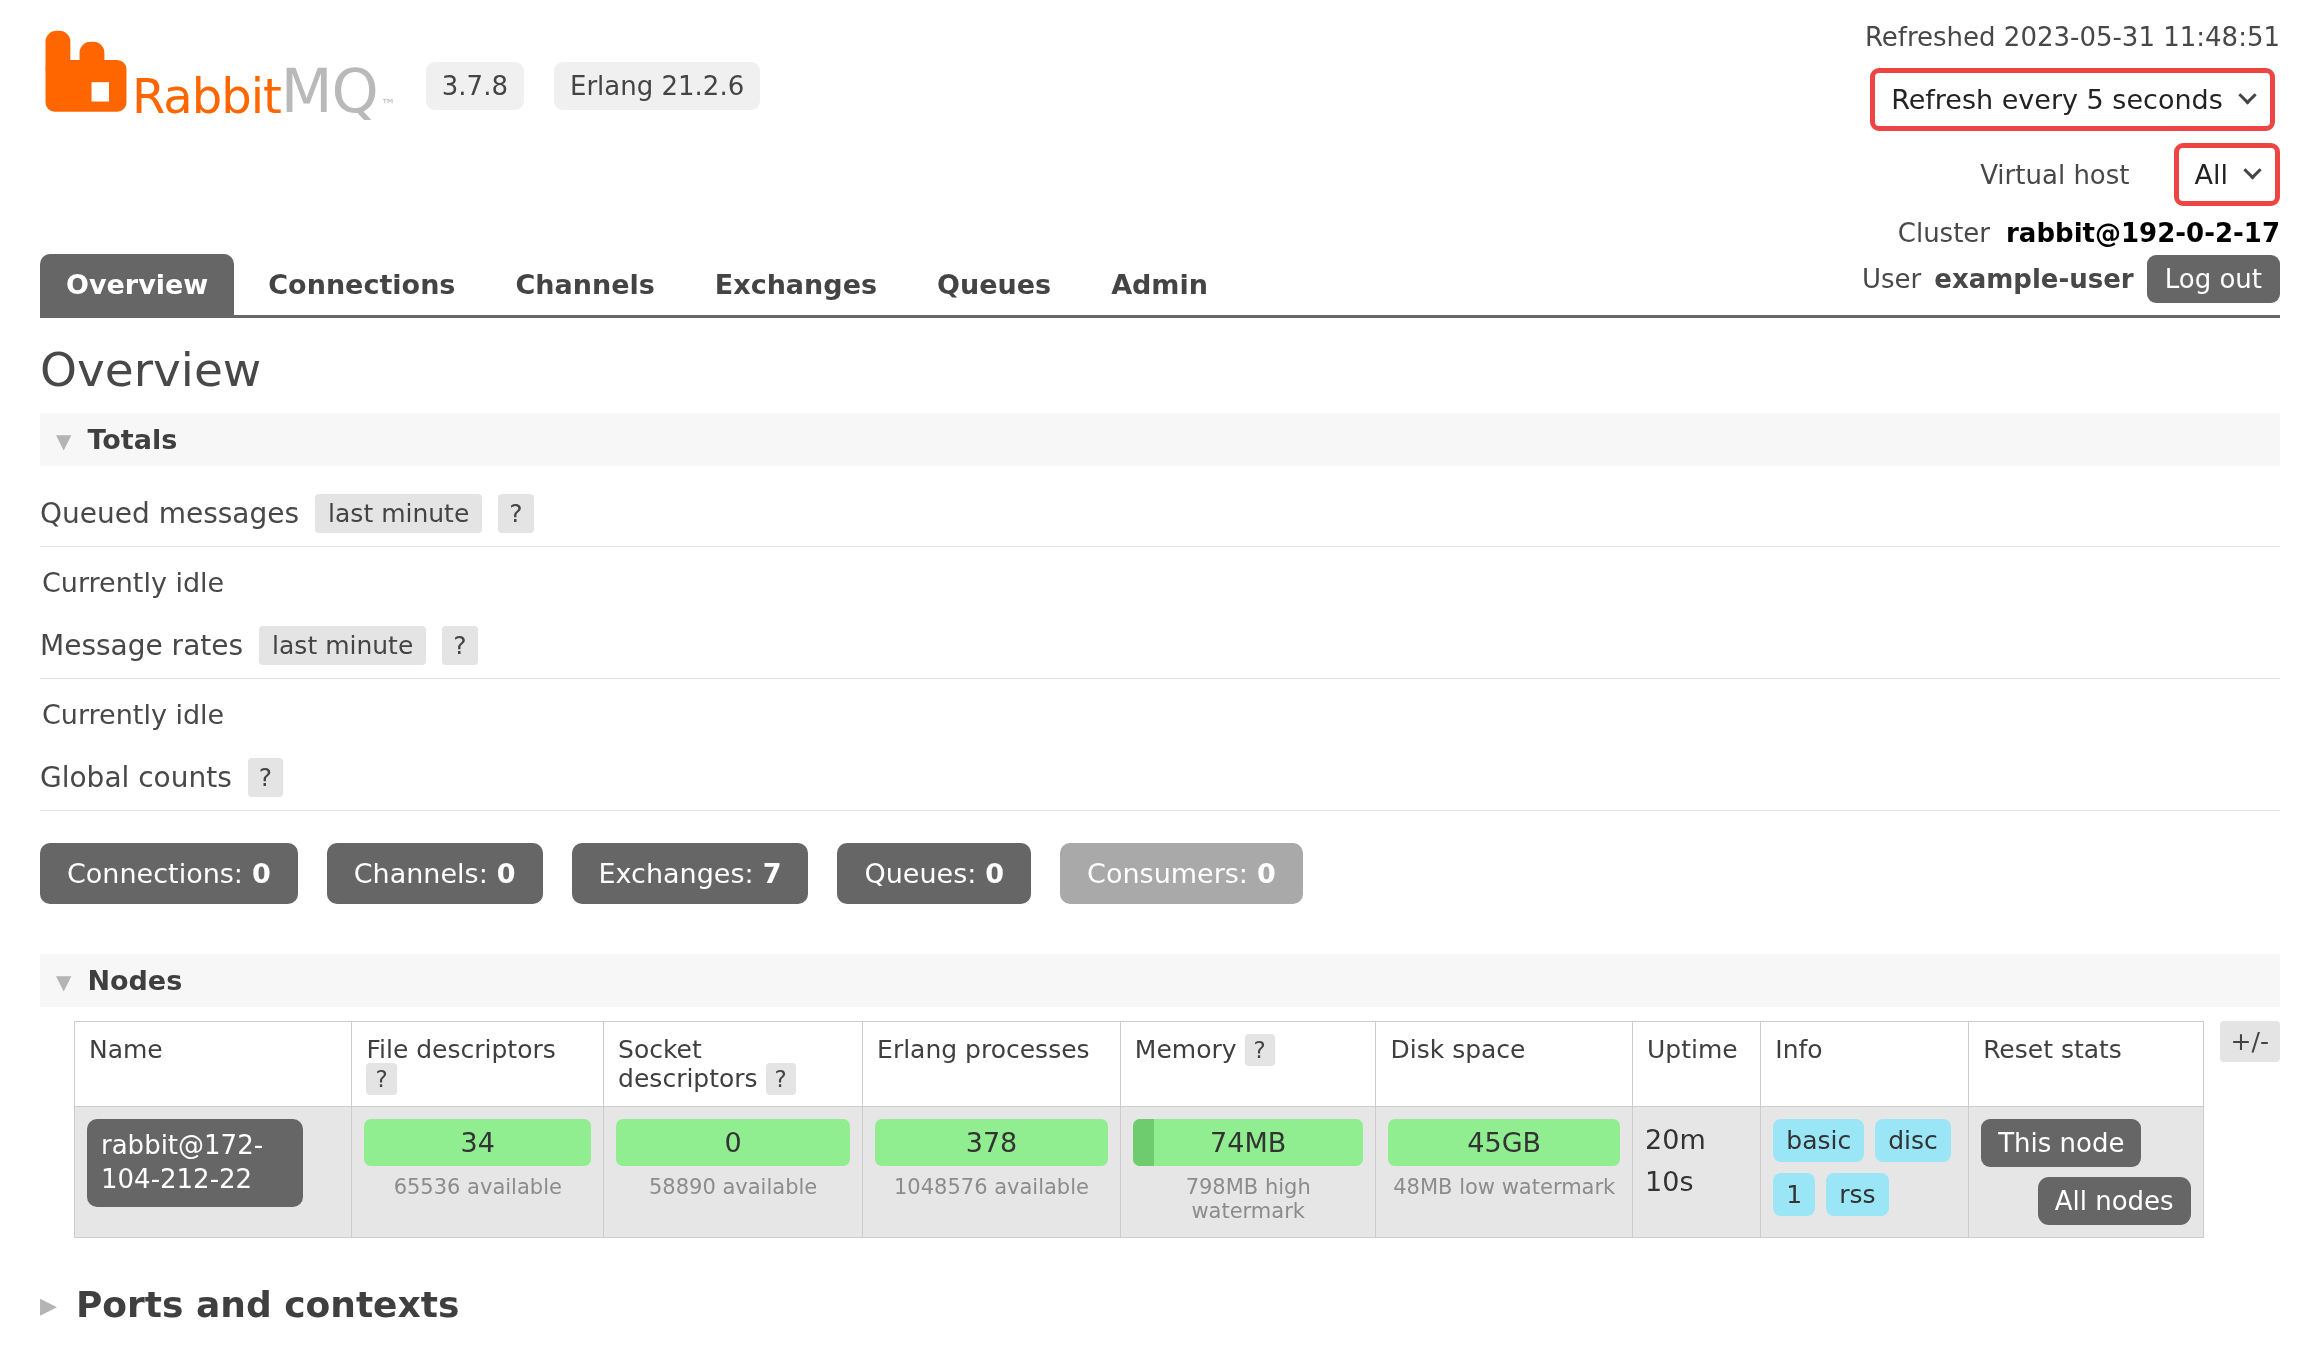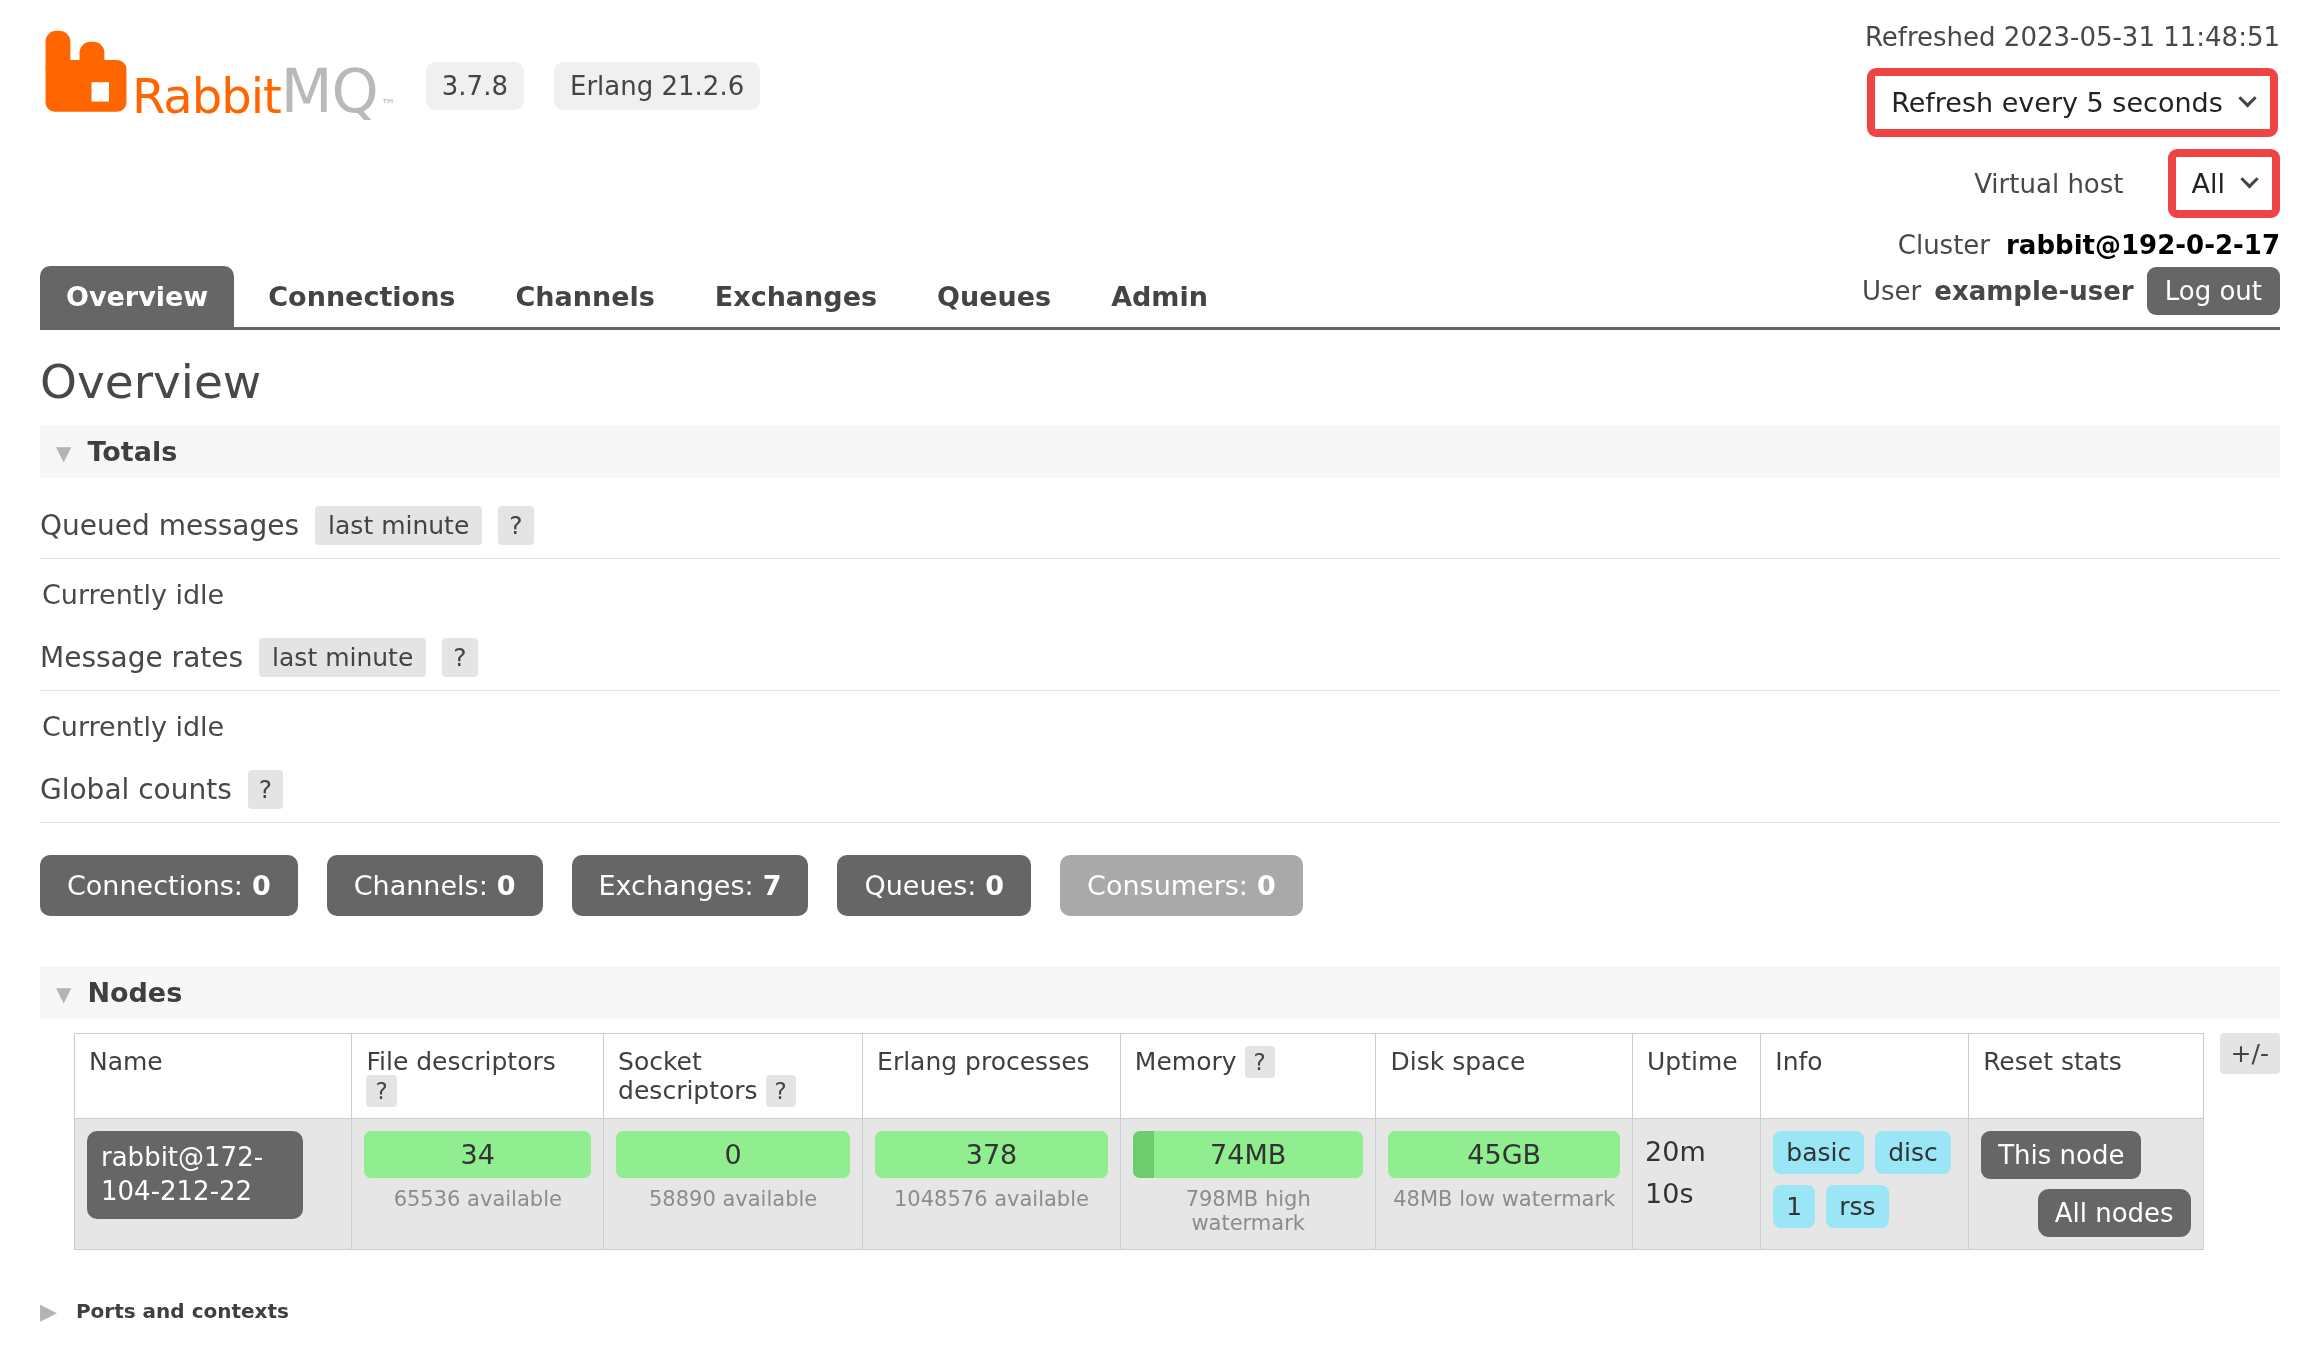--- a/index.html
+++ b/index.html
@@ -16,21 +16,21 @@
   .mq { font-size:60px; color:#b9b9b9; letter-spacing:-1px; line-height:.95; }
   .tm { font-size:15px; color:#b9b9b9; margin:0 0 6px 3px; }
   .badge { background:#f0f0f0; border-radius:9px; padding:9px 16px; font-size:26px; color:#444;
            margin:0 0 10px 30px; white-space:nowrap; }
 
   .top-right { text-align:right; padding-top:4px; }
   .row { display:flex; justify-content:flex-end; align-items:center; gap:16px; }
   .refresh-row { margin-bottom:12px;flex-direction:column; }
   .vhost-row { margin-bottom:12px;gap:44px; }
   .toptext { font-size:26px; color:#484848; }
-  .select { display:inline-flex; align-items:center; gap:18px; border:8px solid #ef4444; border-radius:9px;
+  .select { display:inline-flex; align-items:center; gap:18px; border:5px solid #ef4444; border-radius:9px;
             background:#fff; padding:11px 16px; font-size:27px; color:#222; cursor:pointer; white-space:nowrap; }
   .chev { width:13px; height:13px; border-right:3px solid #444; border-bottom:3px solid #444;
           transform:rotate(45deg) translate(-3px,-3px); display:inline-block; }
   .cluster-row { font-size:26px; }
   .cluster-row b { color:#000000; }
 
   
   .tabs-row { display:flex; align-items:flex-end; border-bottom:3px solid #666; margin-top:6px; }
   .tab { font-weight:bold; font-size:27px; color:#444; padding:15px 26px; cursor:pointer; margin-right:8px; }
   .tab.active { background:#666; color:#fff; border-radius:10px 10px 0 0; }
@@ -77,21 +77,21 @@
   .bar-detail { text-align:center; font-size:21px; color:#8c8c8c; margin-top:9px; }
   .uptime { font-size:27px; color:#333; line-height:1.55; }
   .info-badges { display:flex; flex-wrap:wrap; gap:11px; max-width:195px; }
   .info-chip { background:#9ae6f7; border-radius:8px; padding:7px 13px; font-size:25px; color:#333; }
   .reset-cell { display:flex; flex-direction:column; gap:10px; }
   .reset-cell .btn-dark { font-size:26px; padding:9px 17px; }
   .reset-this { align-self:flex-start; }
   .reset-all { align-self:flex-end;border-radius:11px; }
 
   .collapsed { display:flex; align-items:center; gap:19px; margin-top:46px; cursor:pointer; }
-  .collapsed .label { font-weight:bold; font-size:20px; color:#3f3f3f; }
+  .collapsed .label { font-weight:bold; font-size:36px; color:#3f3f3f; }
 </style>
 </head>
 <body>
 
 <div class="page">
 
   <header class="topbar">
     <div class="logo-area">
       <a class="logo">
         <svg viewBox="0 0 100 100">

